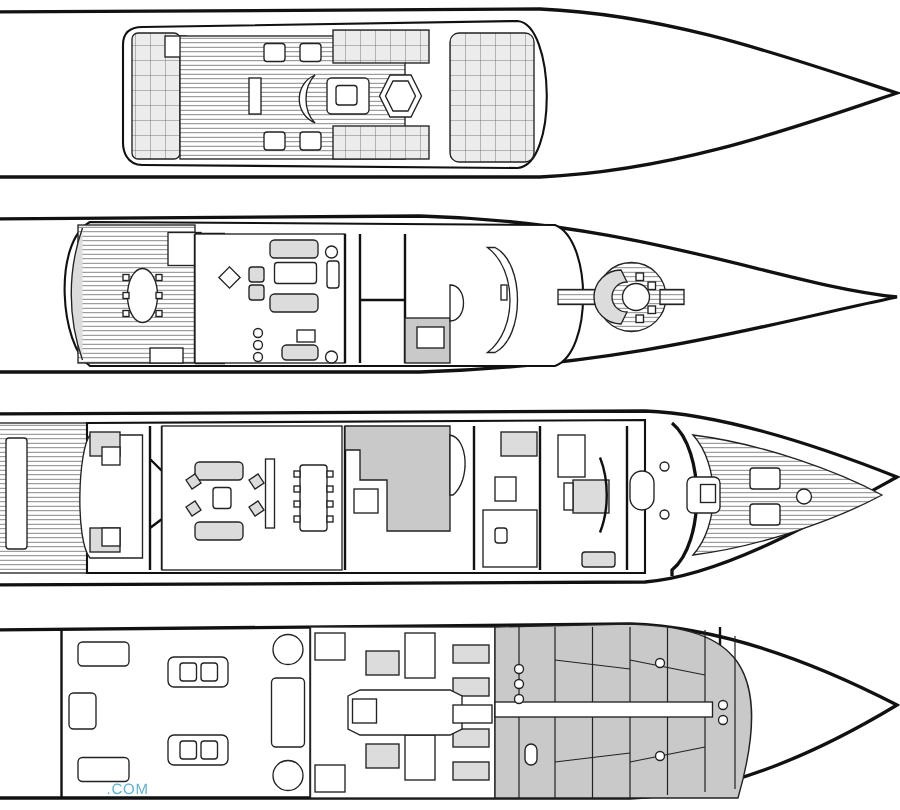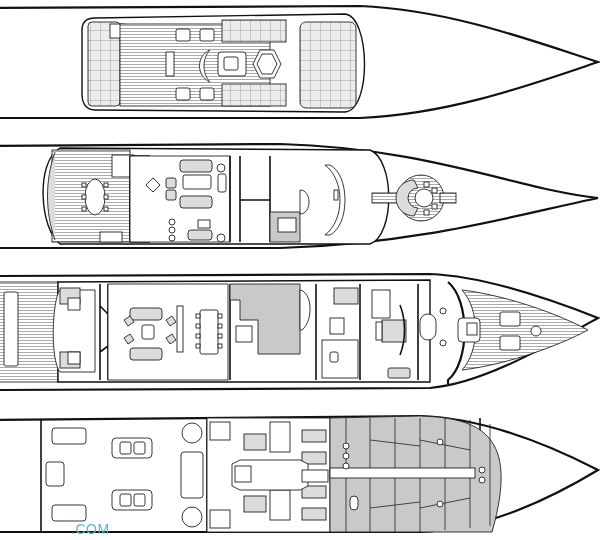--- a/index.html
+++ b/index.html
@@ -7,21 +7,21 @@
   svg { position: absolute; left: 0; top: 0; }
   .hull { fill: #ffffff; stroke: #111; stroke-width: 2.2; }
   .inner { fill: #ffffff; stroke: #111; stroke-width: 1.4; }
   .wall { fill: none; stroke: #111; stroke-width: 1.6; }
   .thin { fill: none; stroke: #222; stroke-width: 0.8; }
   .fur { fill: #ffffff; stroke: #222; stroke-width: 0.9; }
   .furg { fill: #dcdcdc; stroke: #222; stroke-width: 0.9; }
   .crew { fill: #c9c9c9; stroke: #222; stroke-width: 0.9; }
   .teak { fill: url(#teak); stroke: #222; stroke-width: 0.9; }
   .grid { fill: url(#gridp); stroke: #222; stroke-width: 0.9; }
-  .watermark { position: absolute; left: 71px; top: 521px; font-size: 14px; color: #5fb3d6; letter-spacing: 0.5px; }
+  .watermark { position: absolute; left: 71px; top: 521px; font-size: 10px; color: #5fb3d6; letter-spacing: 0.5px; }
 </style>
 </head>
 <body>
 
 <svg width="600" height="540" viewBox="0 0 600 540">
   <defs>
     <pattern id="teak" width="4" height="3" patternUnits="userSpaceOnUse">
       <rect width="4" height="3" fill="#fff"></rect>
       <line x1="0" y1="1.5" x2="4" y2="1.5" stroke="#555" stroke-width="0.5"></line>
     </pattern>

